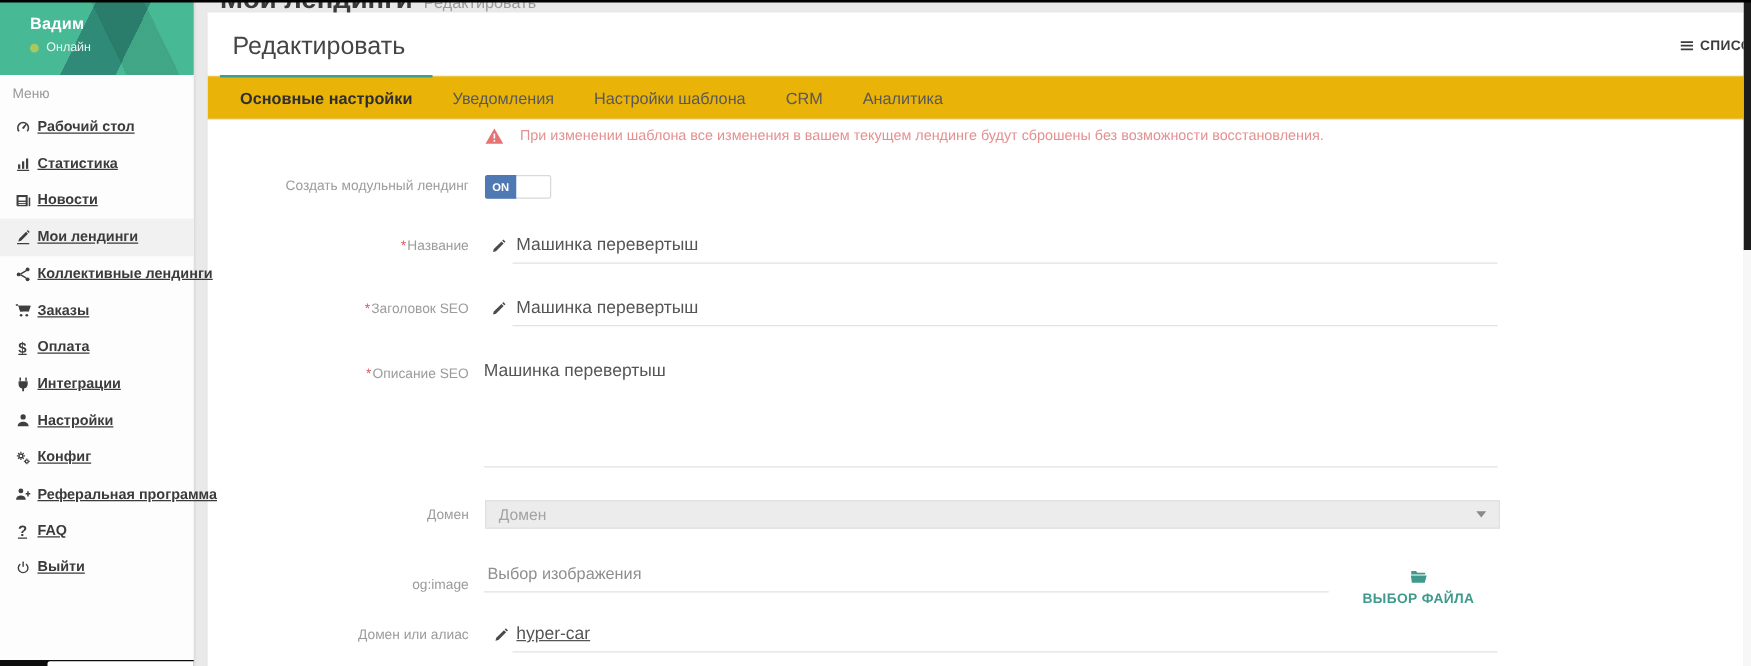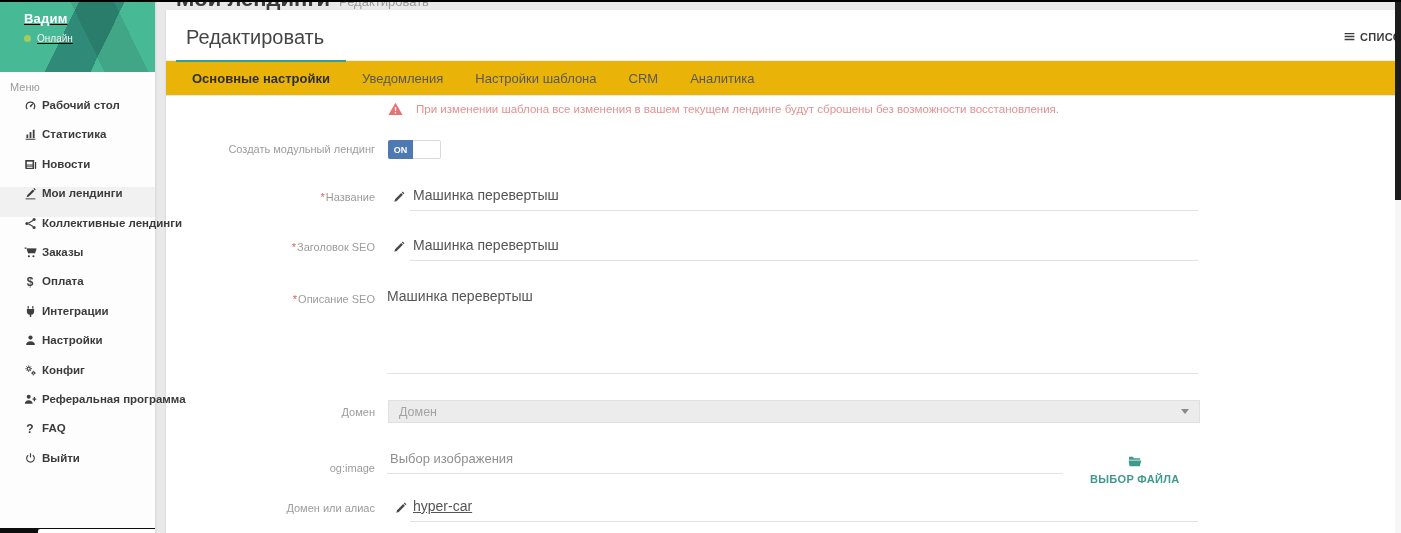--- a/index.html
+++ b/index.html
@@ -15,31 +15,30 @@
 
   
   .top-border { position:absolute; top:0; left:0; width:100%; height:2px; background:#000; z-index:40; }
   .right-scrollbar { position:absolute; top:0; right:0; width:6px; height:100%; background:#f7f7f7; z-index:39; }
   .right-scrollbar .thumb { position:absolute; top:0; left:0; width:100%; height:200px; background:#1c1c1c; }
   .bottom-artifact { position:absolute; left:0; bottom:0; width:155px; height:5px; background:#0d0d0d; z-index:45; }
   .bottom-artifact .wbox { position:absolute; left:38px; top:1px; right:0; bottom:0; background:#fff; border-radius:2px 0 0 0; }
 
   
   .sidebar { position:absolute; left:0; top:0; width:155px; height:100%; background:#fdfdfd; z-index:5; box-shadow:1px 0 2px rgba(0,0,0,.08); }
-  .sb-header { height:72px; position:relative; overflow:hidden; padding:11px 0 0 24px;
+  .sb-header { height:60px; position:relative; overflow:hidden; padding:11px 0 0 24px;
     background:
       linear-gradient(64deg, transparent 55%, rgba(0,0,0,.10) 55%, rgba(0,0,0,.10) 78%, transparent 78%),
       linear-gradient(116deg, var(--sb-light) 42%, var(--sb-dark) 42%, var(--sb-dark) 66%, var(--sb-light) 66%);
-    text-decoration: underline;
   }
   .sb-user-name { color:#fff; font-size:13px; font-weight:bold; letter-spacing:.2px; }
   .sb-user-status { margin-top:7px; display:flex; align-items:center; font-size:10px; color:#eef7f1; }
   .status-dot { width:7px; height:7px; border-radius:50%; background:var(--status-dot); margin-right:6px; }
   .sb-menu-label { padding:9px 0 6px 10px; font-size:11px; color:#9a9a9a; }
-  .menu-item { height:29.4px; display:flex; align-items:flex-start; padding-left:23px; cursor:pointer; color:#3b3b3b; }
+  .menu-item { height:29.4px; display:flex; align-items:center; padding-left:11px; cursor:pointer; color:#3b3b3b;text-decoration:underline; }
   .menu-item.active { background:#f1f1f1; }
   .mi-icon { width:14px; height:13px; margin-right:5px; color:#3f3f3f; display:flex; align-items:center; justify-content:center; flex:none; }
   .mi-icon svg { width:13px; height:13px; fill:currentColor; }
   .tglyph { font-size:12px; font-weight:bold; }
   .mi-label { font-size:11.5px; font-weight:700; white-space:nowrap; }
 
   
   .page-title { position:absolute; left:176px; top:-14px; z-index:1; white-space:nowrap; }
   .pt-main { font-size:22px; font-weight:600; color:#3a3a3a; }
   .pt-sub  { font-size:13px; color:#9a9a9a; margin-left:9px; }

